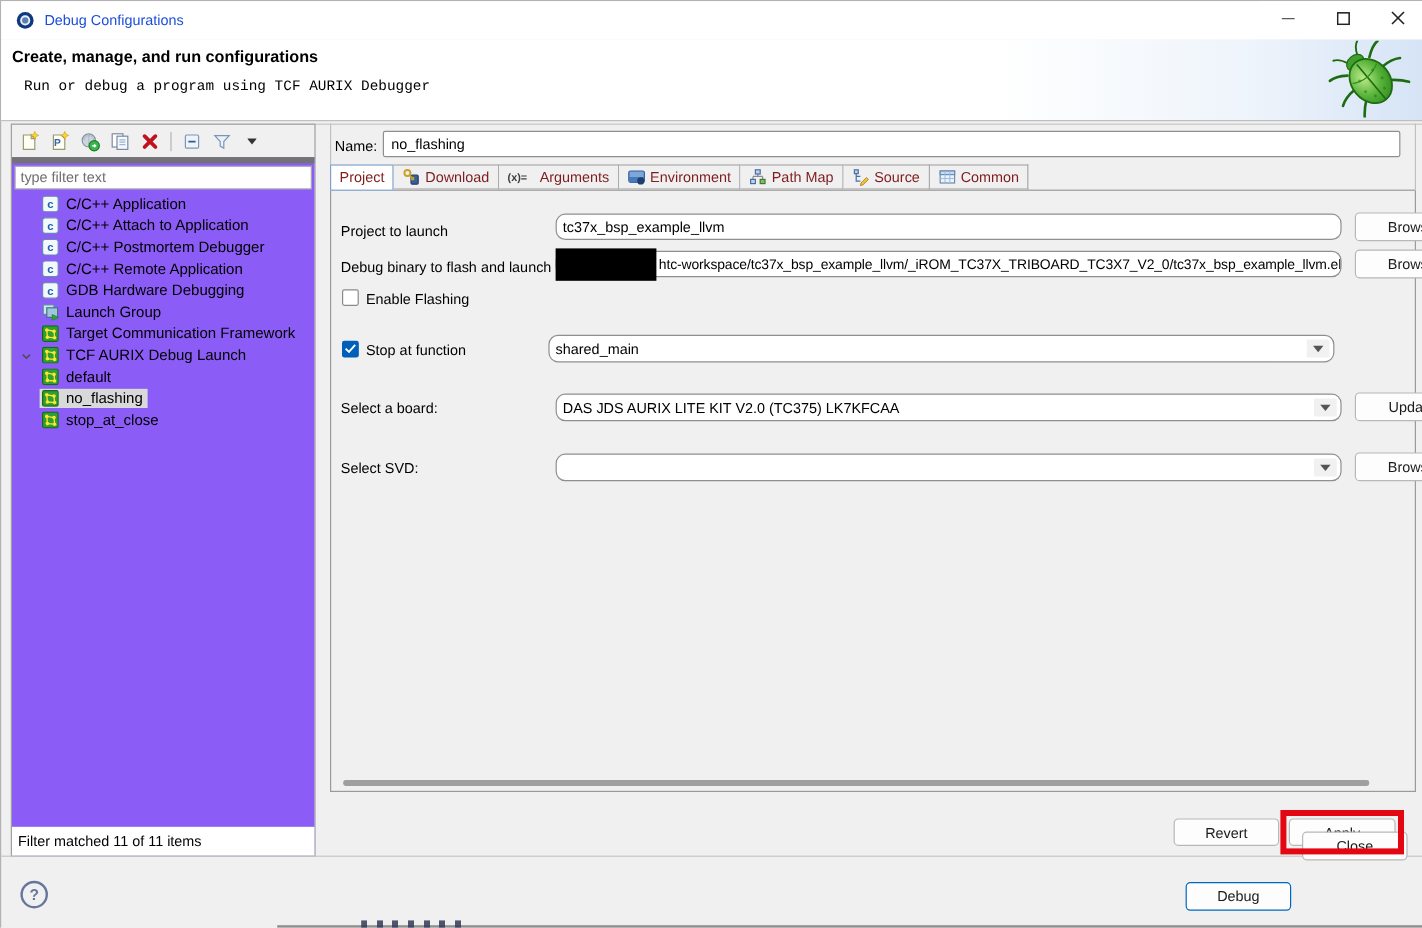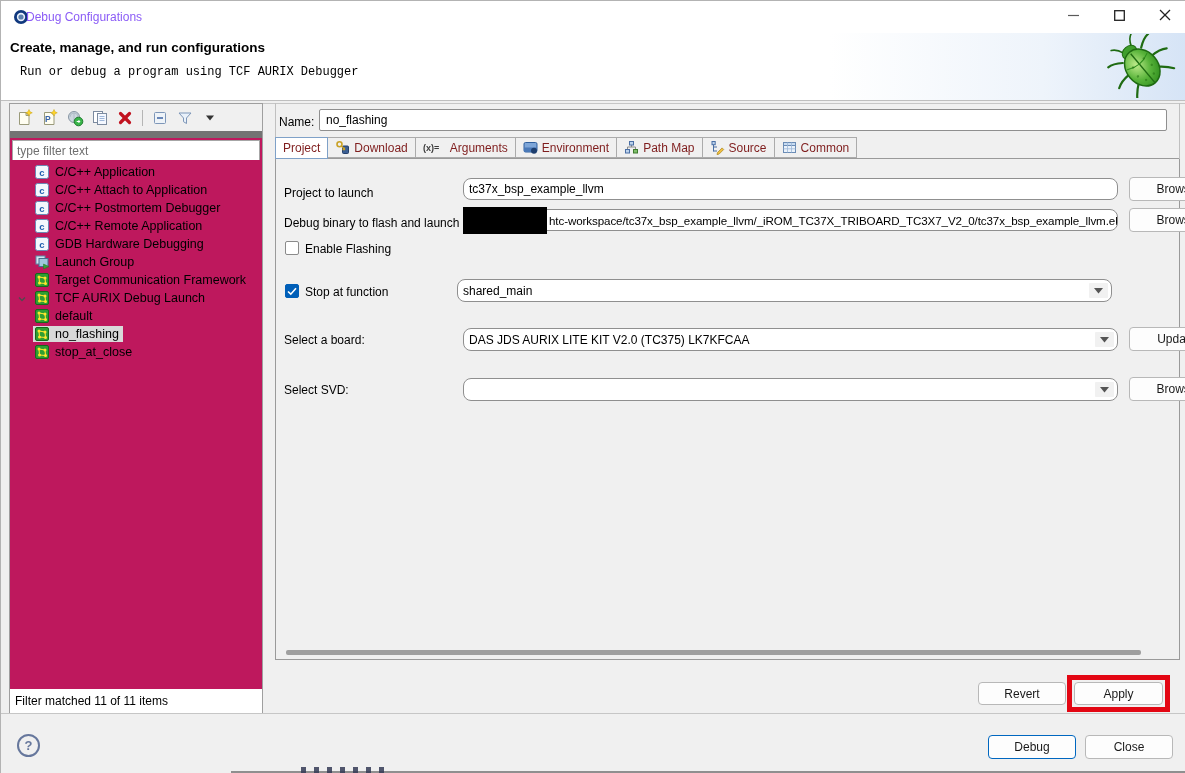--- a/index.html
+++ b/index.html
@@ -1,36 +1,36 @@
 <!DOCTYPE html>
 <html><head>
 <meta charset="utf-8">
 <style>
   html,body{margin:0;padding:0;width:1185px;height:773px;overflow:hidden;
     font-family:"Liberation Sans",sans-serif;background:#f0f0f0;}
   #win{position:absolute;inset:0;background:#f0f0f0;border-top:1px solid #b3b3b3;border-left:1px solid #b3b3b3;}
   
   .titlebar{position:absolute;top:0;left:0;right:0;height:32px;background:#ffffff;}
   .title-icon{position:absolute;left:12px;top:8px;width:16px;height:16px;}
-  .title-text{position:absolute;left:25px;top:9px;font-size:12px;color:#8b5cf6;}
+  .title-text{position:absolute;left:36px;top:9px;font-size:12px;color:#1d4ed8;}
   .ctl{position:absolute;top:0;width:46px;height:31px;display:flex;align-items:center;justify-content:center;background:#fff;border:none;}
   .ctl-min{left:1049px}.ctl-max{left:1095px}.ctl-close{left:1141px}
   
   .banner{position:absolute;top:32px;left:0;right:0;height:67px;
     background:linear-gradient(to right,#ffffff 70%,#eef4fb 88%,#d6e4f6 100%);
     border-bottom:1px solid #bfbfbf;}
   .banner-title{position:absolute;left:9px;top:7px;font-size:13.5px;font-weight:bold;color:#000;}
   .banner-sub{position:absolute;left:19px;top:32px;font-size:12px;color:#000;font-family:Liberation Mono, monospace;}
   .bug{position:absolute;right:6px;top:1px;}
   
   .lpanel{position:absolute;left:8px;top:102px;width:254px;height:611px;border:1px solid #9f9f9f;background:#f0f0f0;box-sizing:border-box;}
   .ltoolbar{position:absolute;top:0;left:0;right:0;height:27px;display:flex;align-items:center;padding-left:3px;gap:1px;}
   .tbtn{width:24px;height:22px;display:flex;align-items:center;justify-content:center;background:transparent;border:none;padding:0;}
   .tsep{width:1px;height:16px;background:#b5b5b5;margin:0 4px;}
-  .linner{position:absolute;top:27px;left:0;right:0;bottom:0;background:#be185d;border-top:7px solid #737373;}
+  .linner{position:absolute;top:27px;left:0;right:0;bottom:0;background:#8b5cf6;border-top:5px solid #737373;}
   .lfilter{position:absolute;top:2px;left:2px;right:2px;height:20px;border:1px solid #a6a6a6;background:#fff;box-sizing:border-box;}
   .lfilter input{width:100%;height:100%;border:none;outline:none;font-family:"Liberation Sans",sans-serif;font-size:12px;padding:0 4px;box-sizing:border-box;color:#333;}
   .lfilter input::placeholder{color:#6f6f6f;}
   .ltree{position:absolute;top:25px;left:0;right:0;bottom:25px;overflow:hidden;}
   .trow{position:relative;display:flex;align-items:center;height:18px;padding-left:25px;font-size:12.5px;color:#000;white-space:nowrap;}
   .trow.child{text-align:right;}
   .trow .chev{position:absolute;left:7px;top:4px;}
   .twrap{display:inline-flex;align-items:center;gap:5px;padding:1px 4px 1px 2px;margin-left:-2px;border-radius:0;}
   .twrap.sel{background:#d9d9d9;}
   .ticon{display:flex;width:15px;height:14px;align-items:center;}
@@ -552,19 +552,19 @@
   </button>
   <div class="redbox"></div>
 
   <div class="footer-sep"></div>
   <button class="help">
     <span>?</span>
   </button>
   <button class="btn btn-default" style="left:987px;top:734px;width:88px;height:24px;">
     <span>Debug</span>
   </button>
-  <button class="btn" style="left:1084px;top:734px;width:88px;height:24px;">
+  <button class="btn" style="left:1084px;top:692px;width:88px;height:24px;">
     <span>Close</span>
   </button>
 
   <div class="bottom-line"></div>
   <div class="bottom-dashes"></div>
 </div>
 
 </body></html>

